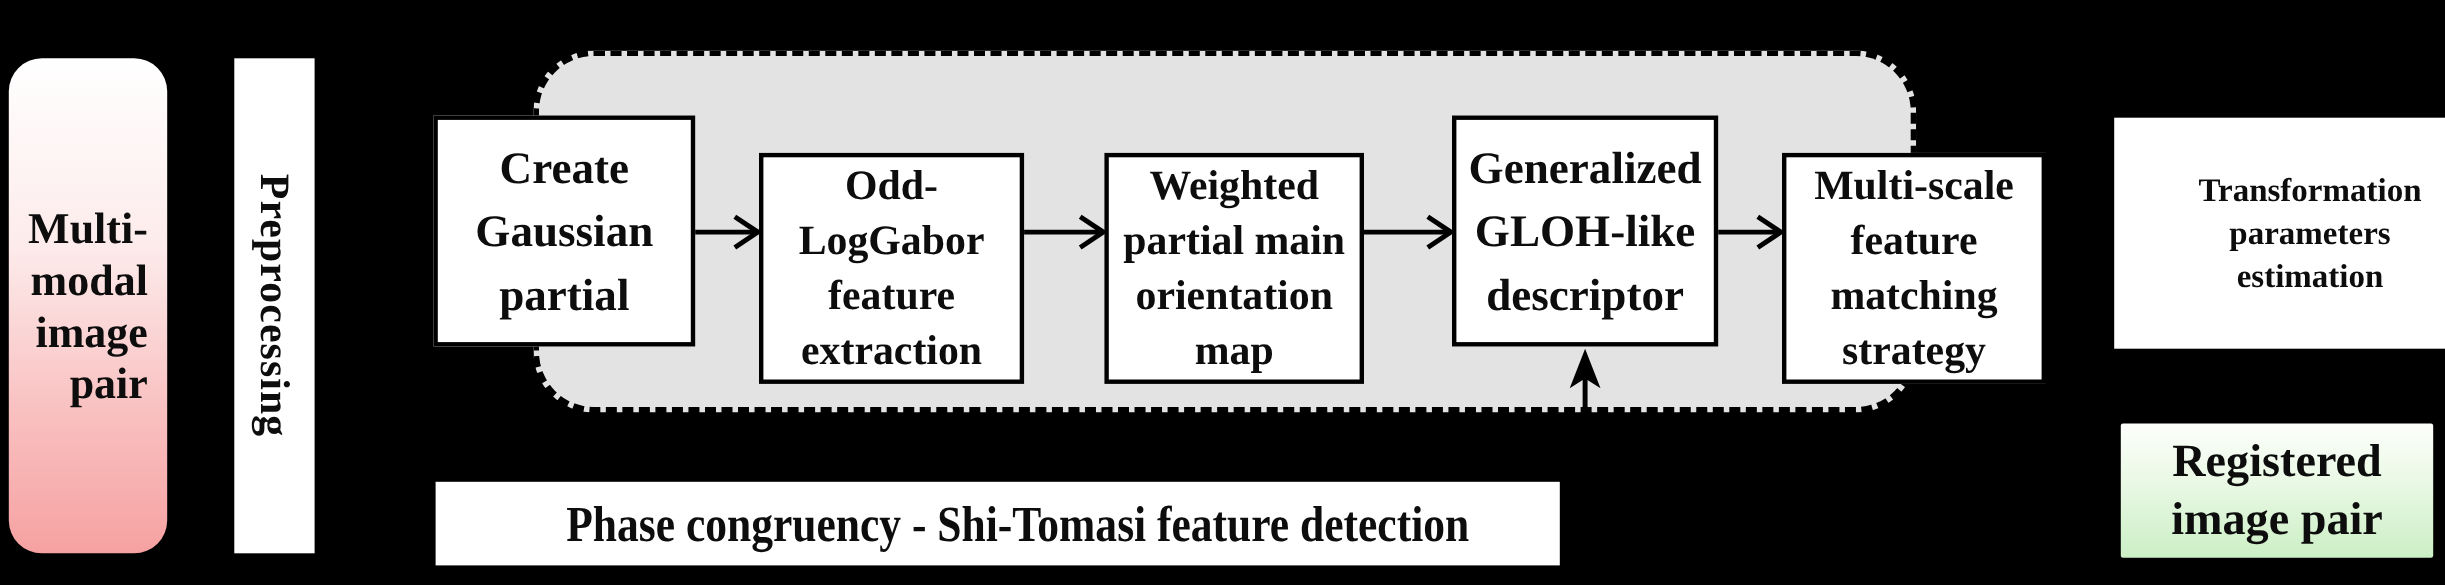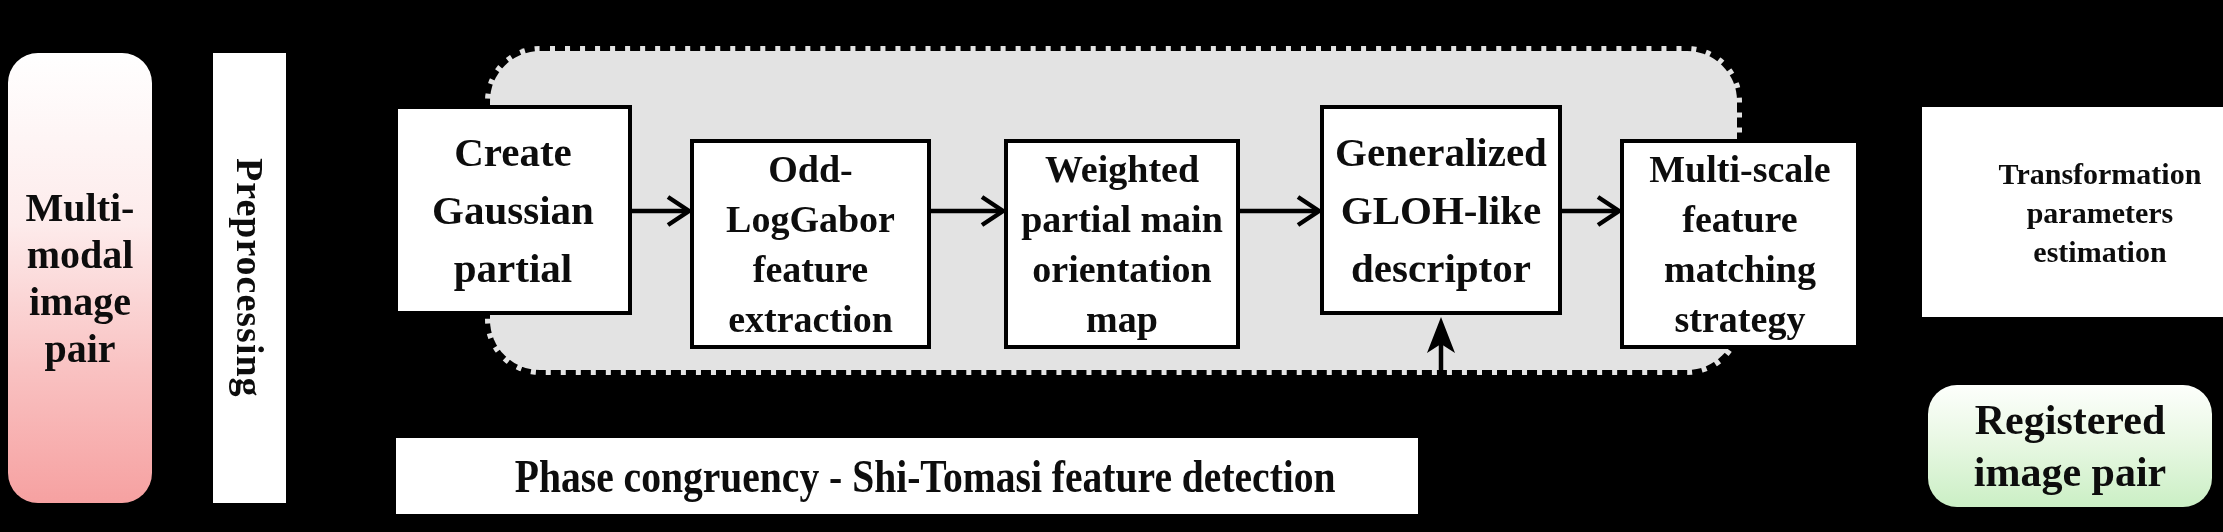--- a/index.html
+++ b/index.html
@@ -13,21 +13,21 @@
   .node{
     position:absolute;display:flex;align-items:center;justify-content:center;
     text-align:center;
   }
   .node span{white-space:pre-line;display:block;}
 
   
   .pink{
     left:8px;top:53px;width:144px;height:450px;border-radius:30px;
     background:linear-gradient(180deg,var(--pink-top,#ffffff) 0%,#fdebeb 38%,#f9c2c2 70%,var(--pink-bottom,#f6a1a1) 100%);
-    font-size:40px;line-height:47px;
+    font-size:40px;line-height:47px;text-align:right;
   }
   
   .preproc{
     left:213px;top:53px;width:73px;height:450px;
     background:var(--box-white,#ffffff);
   }
   .preproc span{
     writing-mode:vertical-rl;font-size:38px;letter-spacing:1px;
   }
   
@@ -60,21 +60,21 @@
   .phase span{transform:scaleX(0.86);transform-origin:center;white-space:nowrap;}
 
   
   .transform{
     left:1922px;top:107px;width:284px;height:210px;
     background:var(--box-white,#ffffff);
     font-size:30px;line-height:39px;padding-left:36px;
   }
   
   .green{
-    left:1928px;top:385px;width:284px;height:122px;border-radius:29px;
+    left:1928px;top:385px;width:284px;height:122px;border-radius:2px;
     background:linear-gradient(180deg,var(--green-top,#fdfffc) 0%,#e9f8e4 45%,var(--green-bottom,#cbefc5) 100%);
     font-size:42px;line-height:52px;
   }
 
   .arrows{position:absolute;left:0;top:0;pointer-events:none;}
 </style>
 </head>
 <body>
 
 <div class="canvas">

